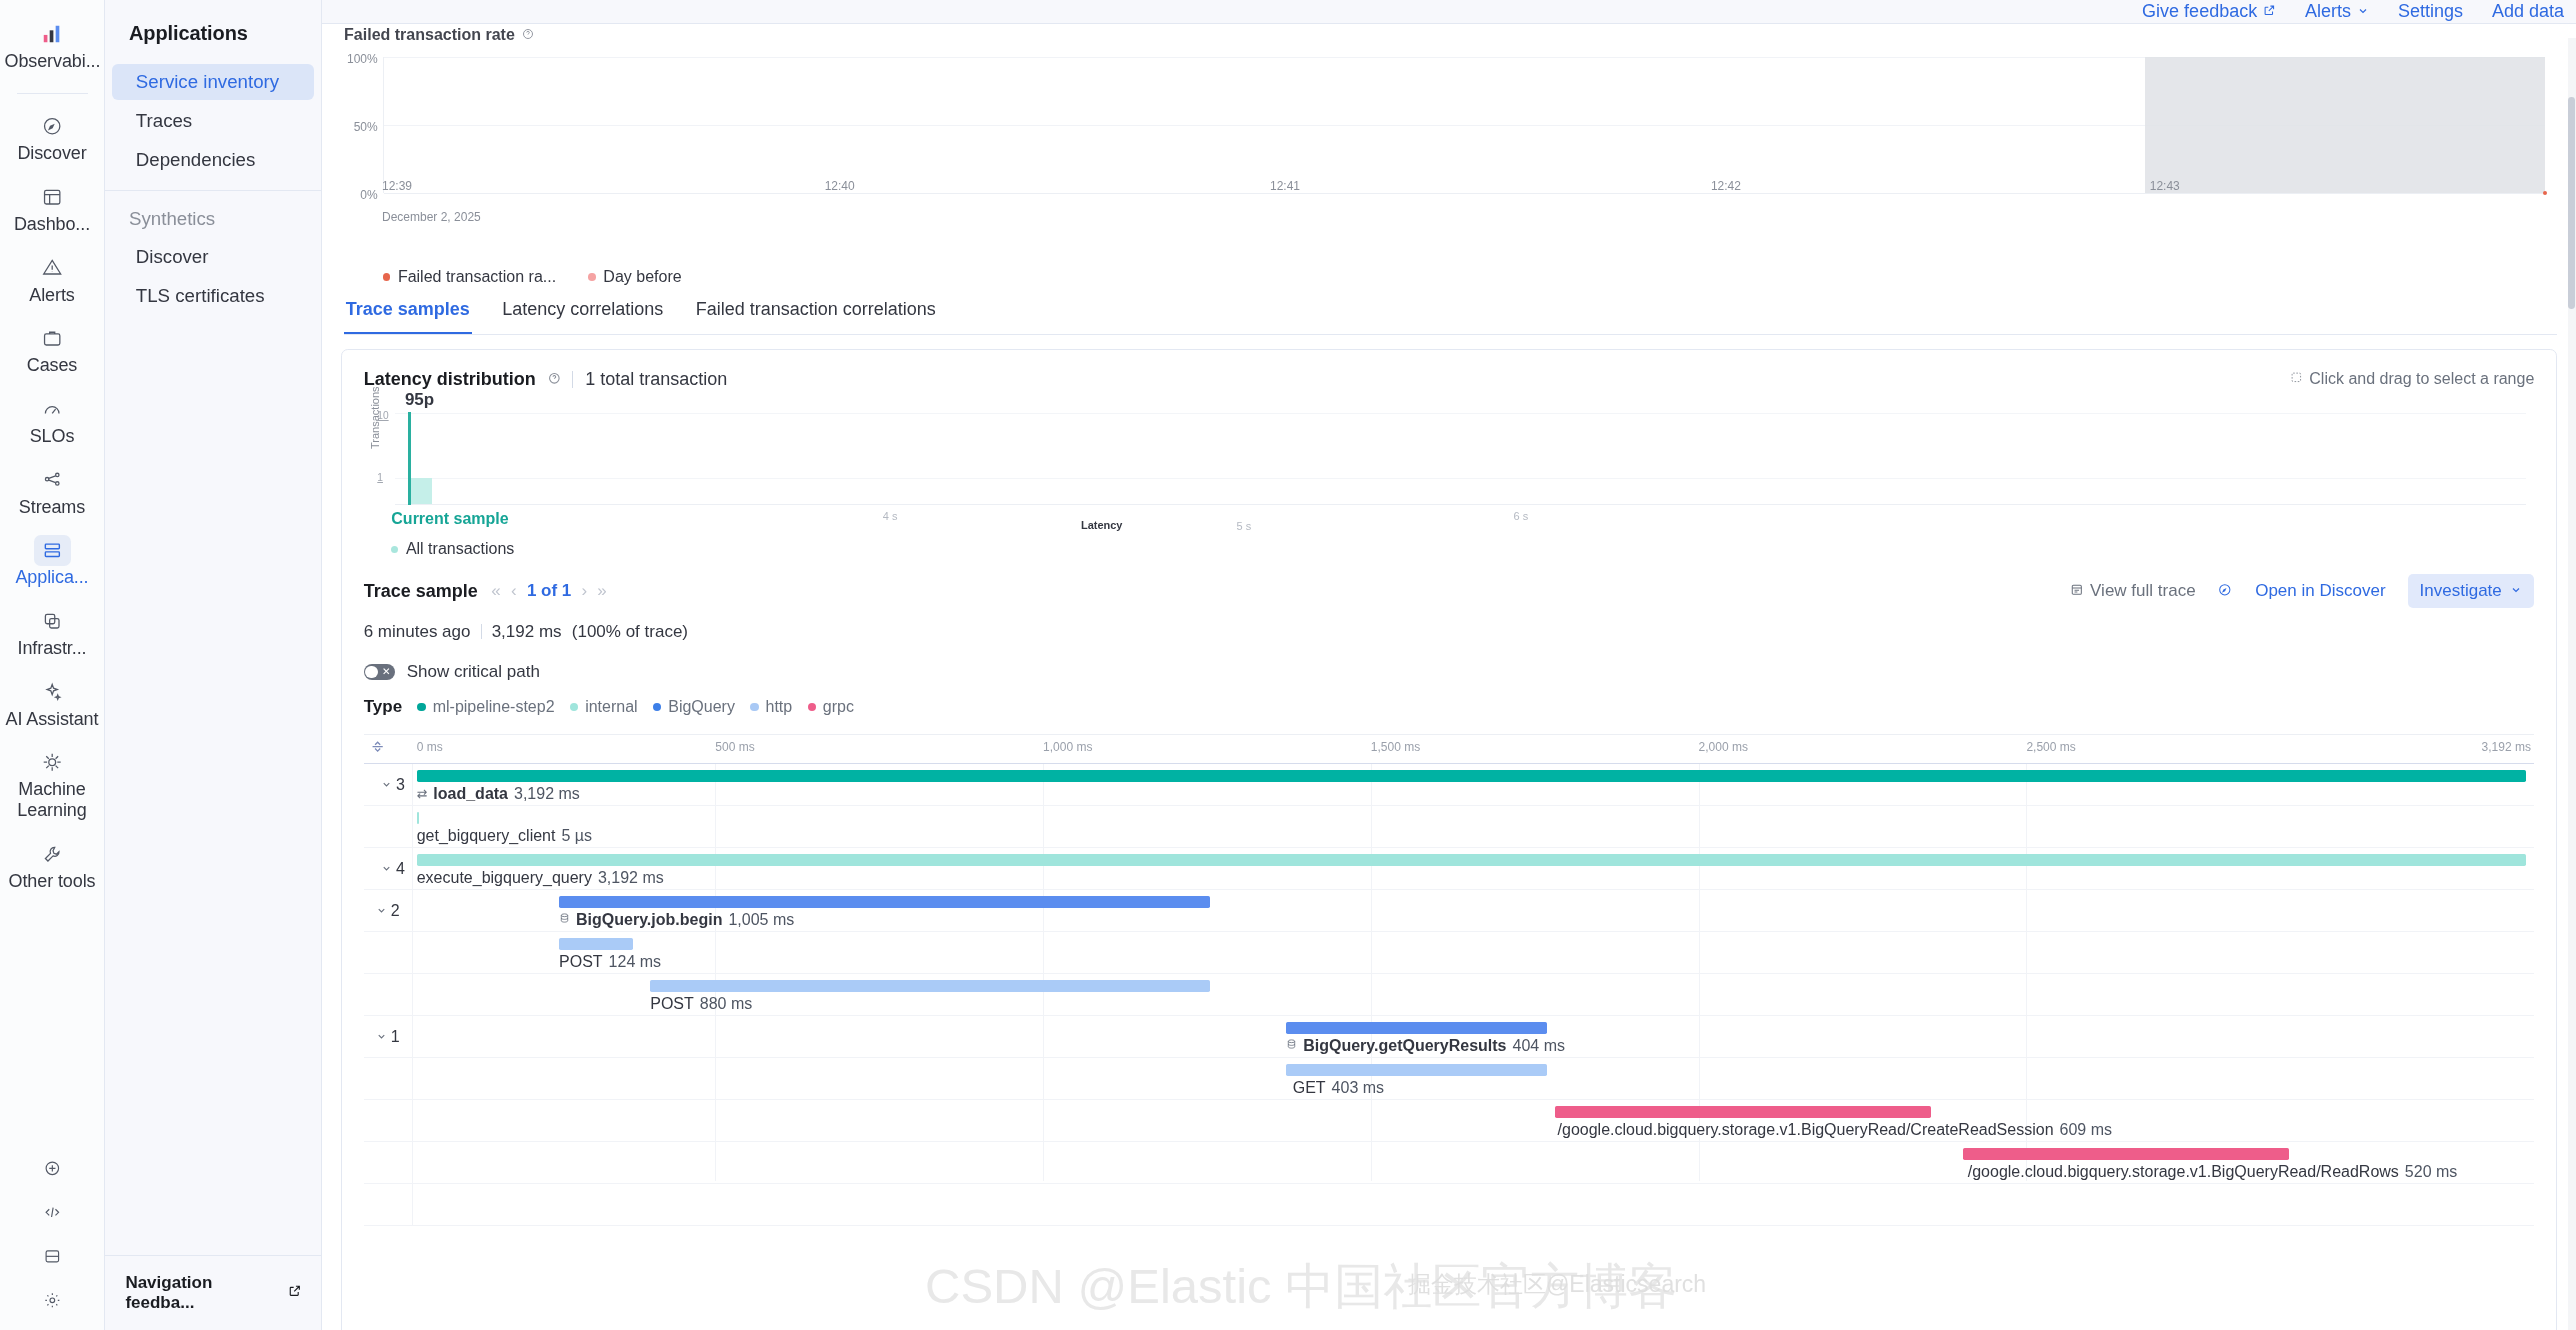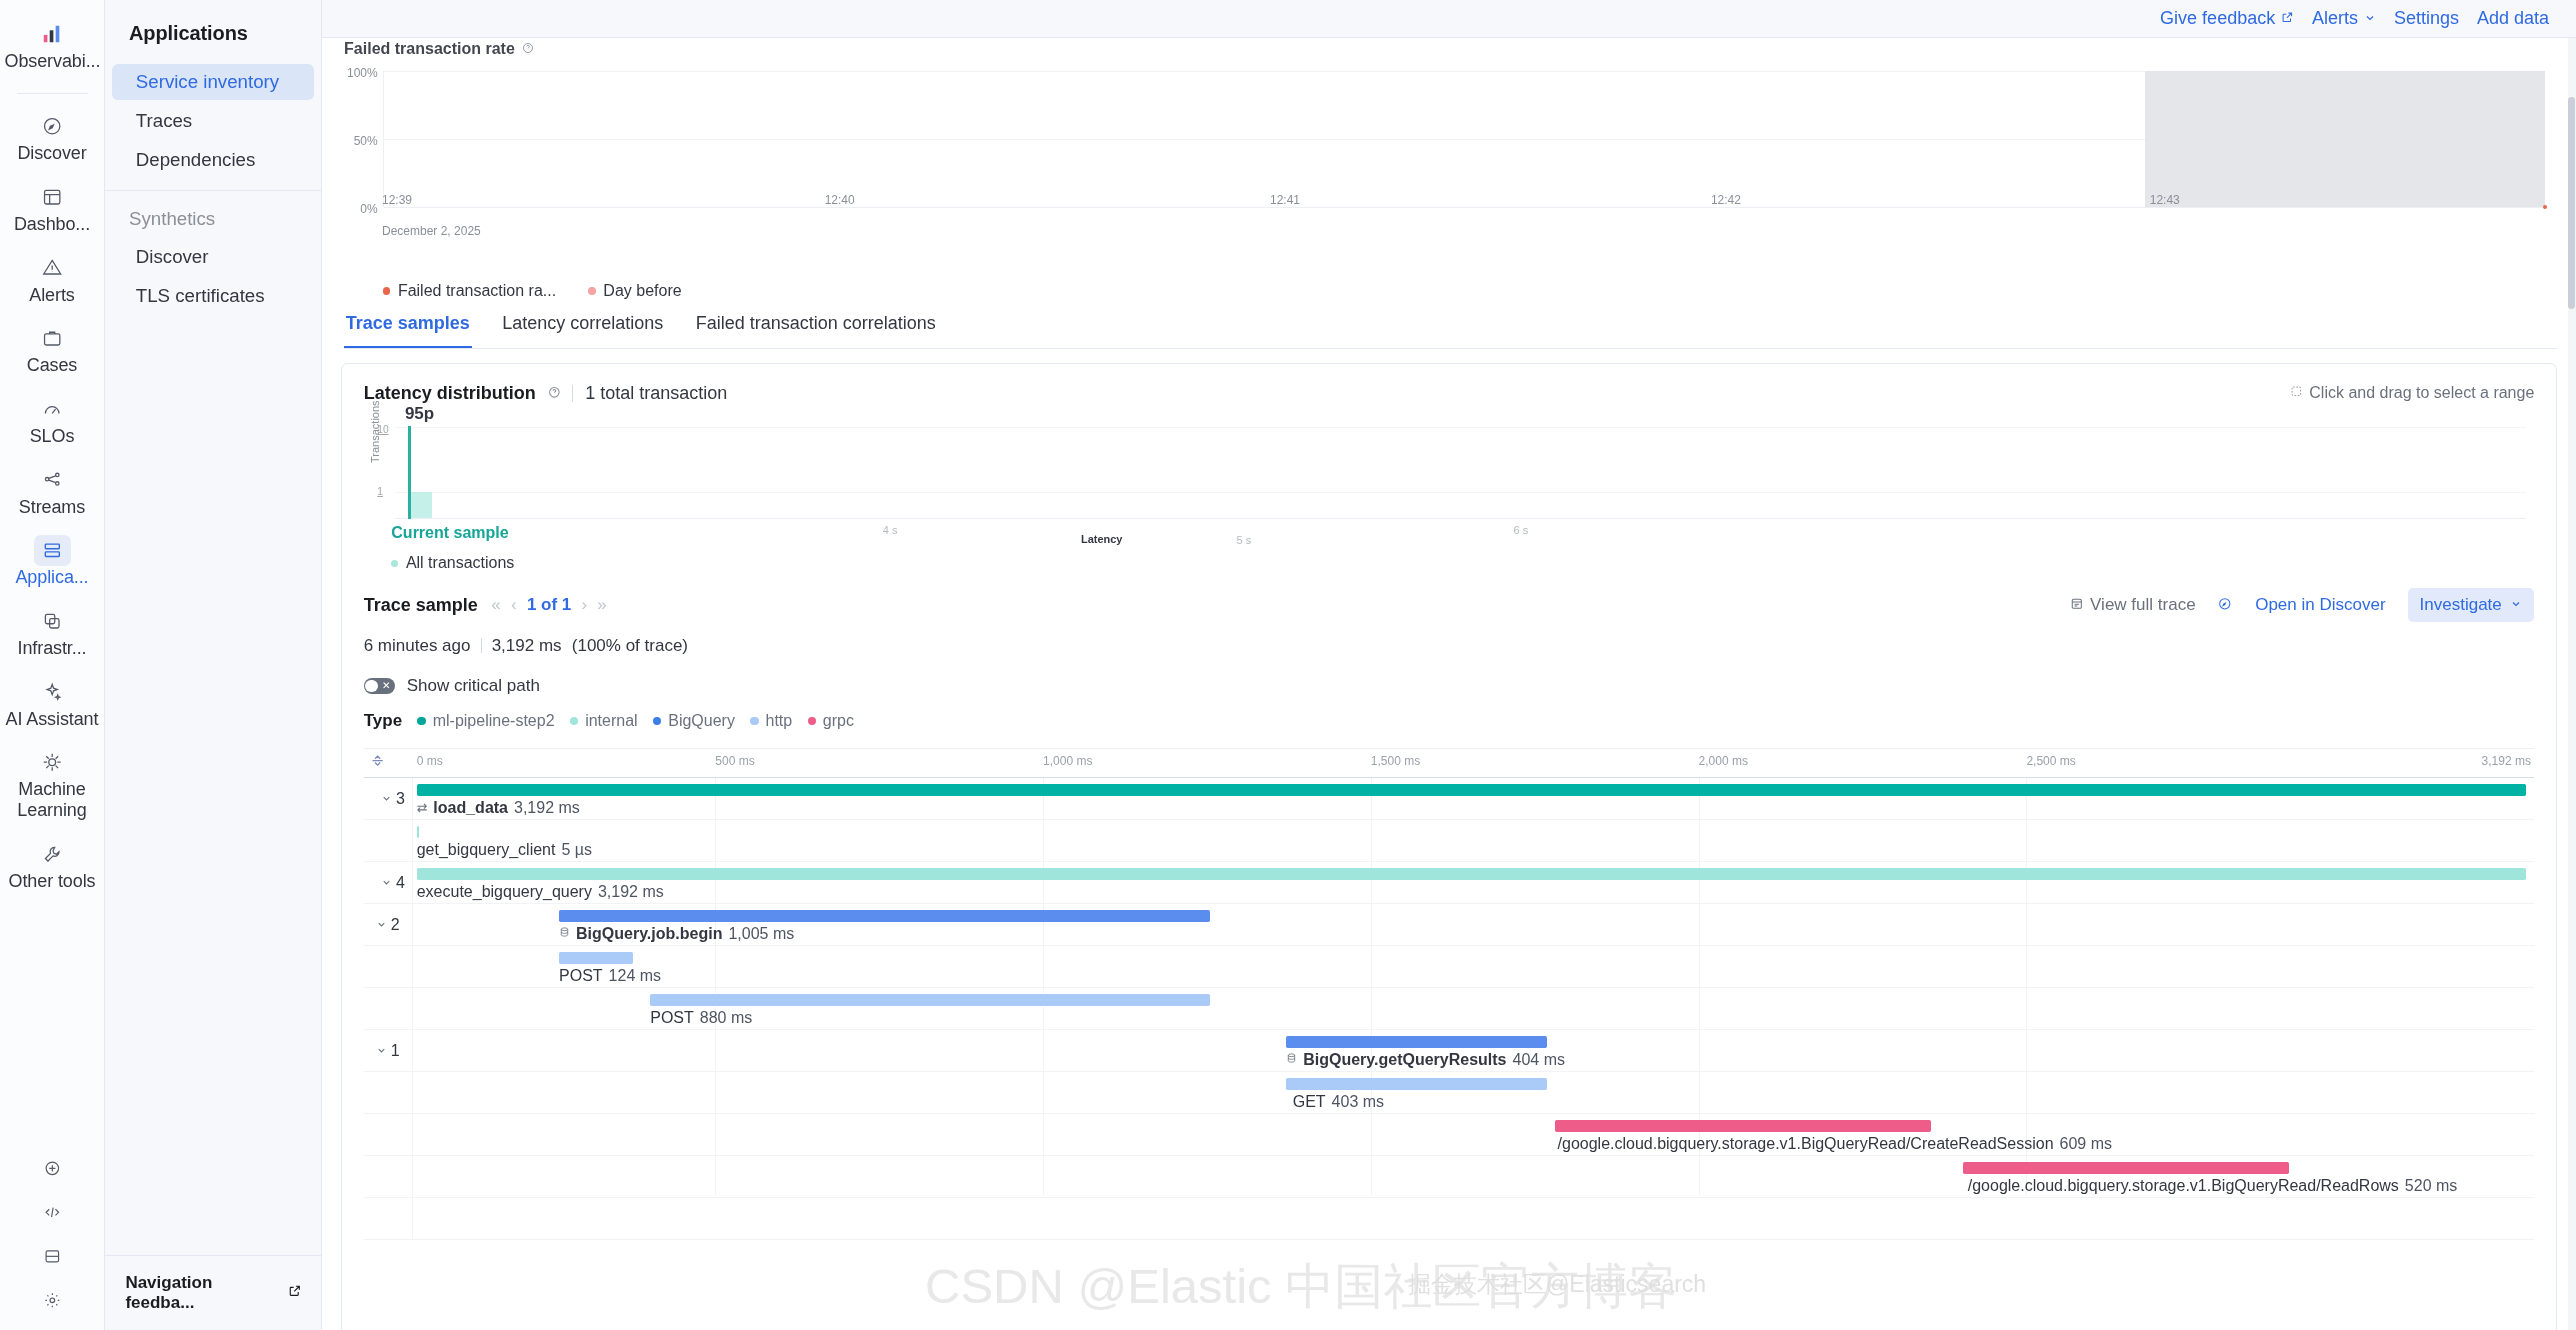--- a/index.html
+++ b/index.html
@@ -61,23 +61,23 @@
     position: absolute; bottom: 0; left: 0; width: 217px;
     border-top: 0.8px solid #e3e8f2; padding: 17px 20.4px;
     font-size: 17px; color: #1a1c21; display: flex; align-items: center; gap: 6.8px;
     font-weight: 700; cursor: pointer;
   }
 
   
   .main { flex: 1; height: 1330px; position: relative; background: #fff; overflow: hidden; }
 
   .topbar {
-    height: 38px; background: #f7f8fc; border-bottom: 0.8px solid #e3e8f2;
+    height: 24px; background: #f7f8fc; border-bottom: 0.8px solid #e3e8f2;
     display: flex; align-items: center; justify-content: flex-end;
-    padding-right: 27px; gap: 18px;
+    padding-right: 12px; gap: 29px;
   }
   .tb-link {
     font-size: 18px; color: #2f6ae1; display: inline-flex; align-items: center;
     gap: 6px; cursor: pointer; white-space: nowrap;
   }
 
   .content { padding: 0 18.7px 0 18.7px; position: relative; }
 
   
   .fail-panel { position: relative; height: 255px; padding-top: 6.8px; }

